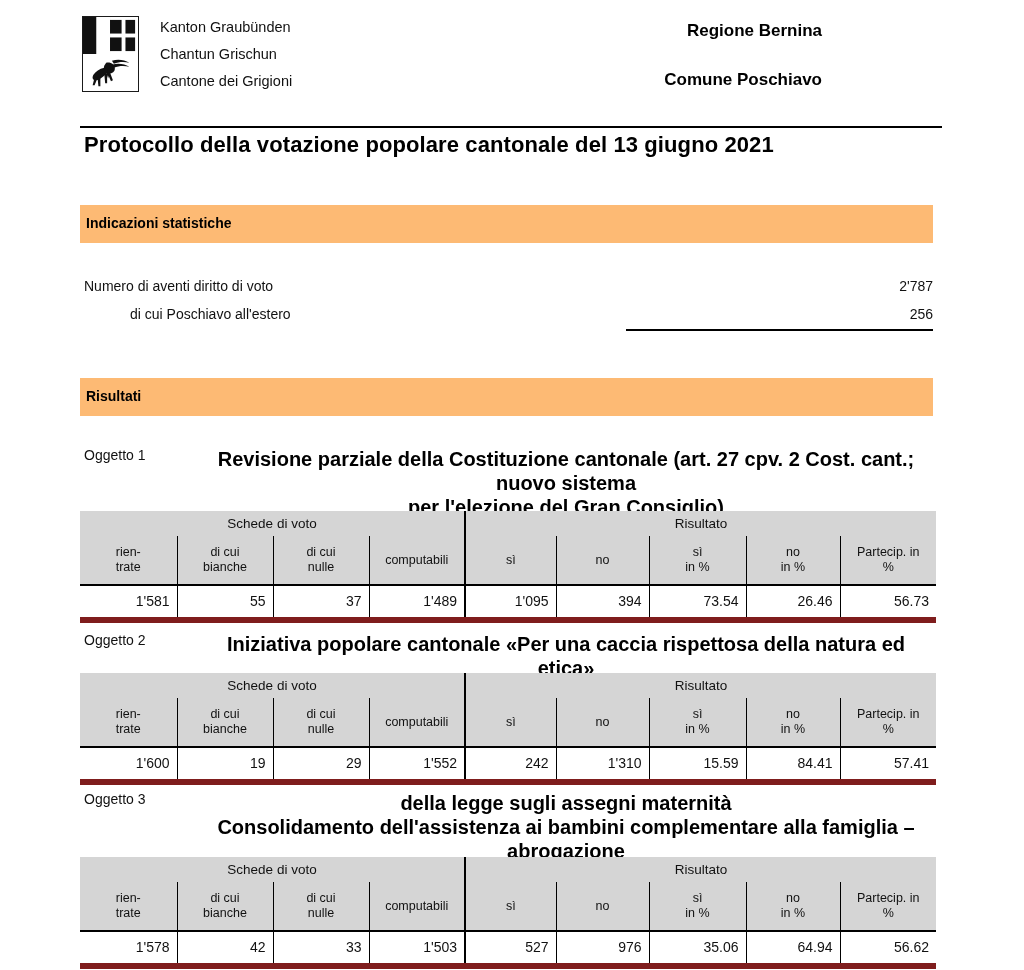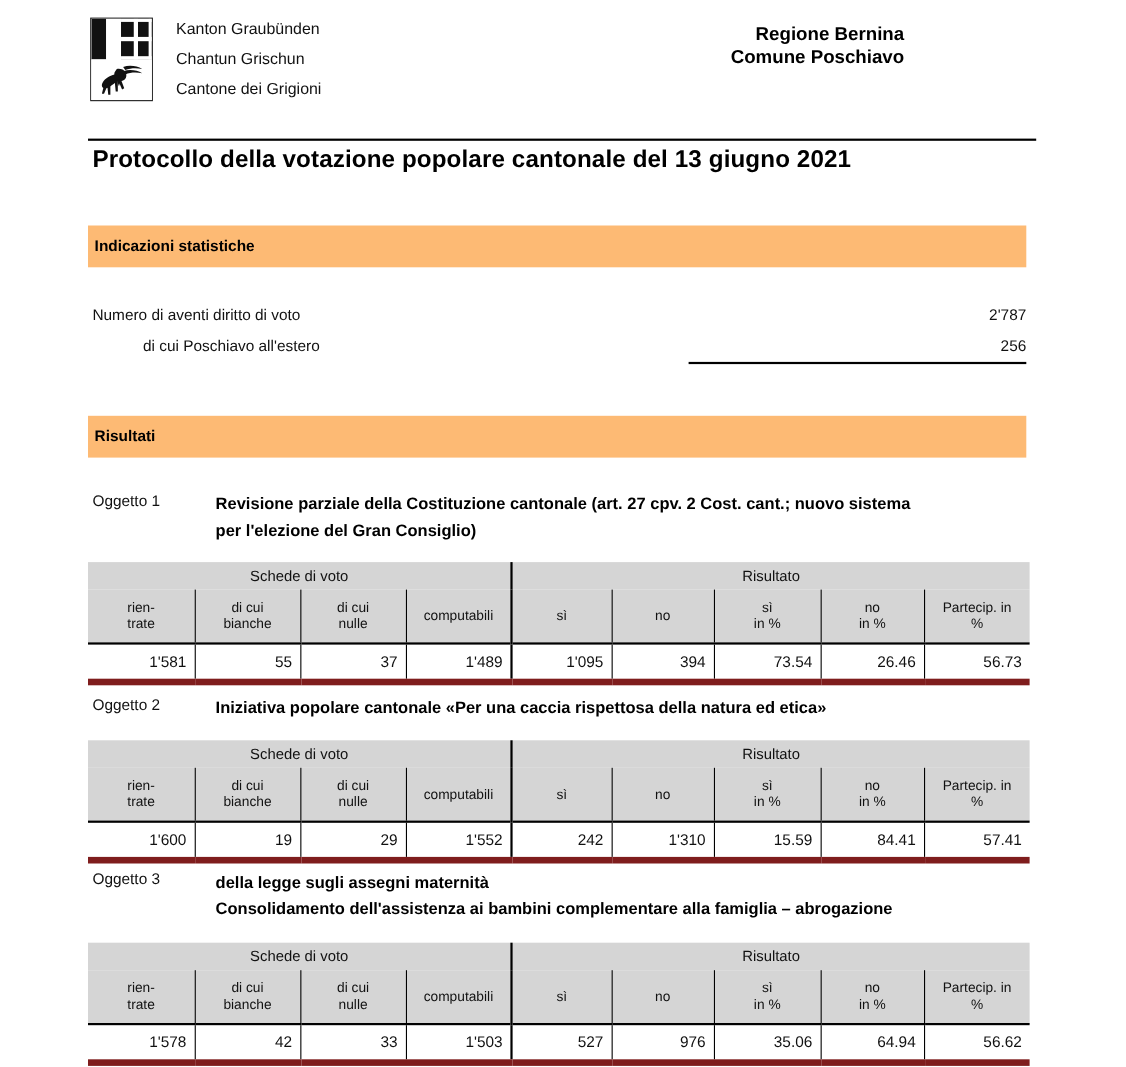--- a/index.html
+++ b/index.html
@@ -44,21 +44,21 @@
   .cantonal-names div { height: 27px; }
 
   .region-block {
     position: absolute;
     right: 86px; top: 20px;
     text-align: right;
     font-weight: bold;
     font-size: 17px;
     line-height: 21px;
   }
-  .region-block .region-name { }
+  .region-block .region-name { margin-bottom: 28px; }
 
   
   .rule-top {
     position: absolute;
     left: 80px; top: 126px;
     width: 862px; height: 0;
     border-top: 2px solid #000000;
   }
 
   
@@ -115,23 +115,24 @@
     position: absolute;
     left: 84px; top: 0;
     font-size: 14px;
     color: #111111;
     white-space: nowrap;
   }
   .object-title {
     position: absolute;
     left: 196px; top: 0;
     width: 740px;
-    font-size: 15px;
+    font-size: 20px;
     font-weight: bold;
     line-height: 24px;
+    text-align: center;
   }
   .object-title .line { display: block; }
 
   
   .result-table {
     position: absolute;
     left: 80px;
     width: 856px;
     border-collapse: collapse;
     table-layout: fixed;

